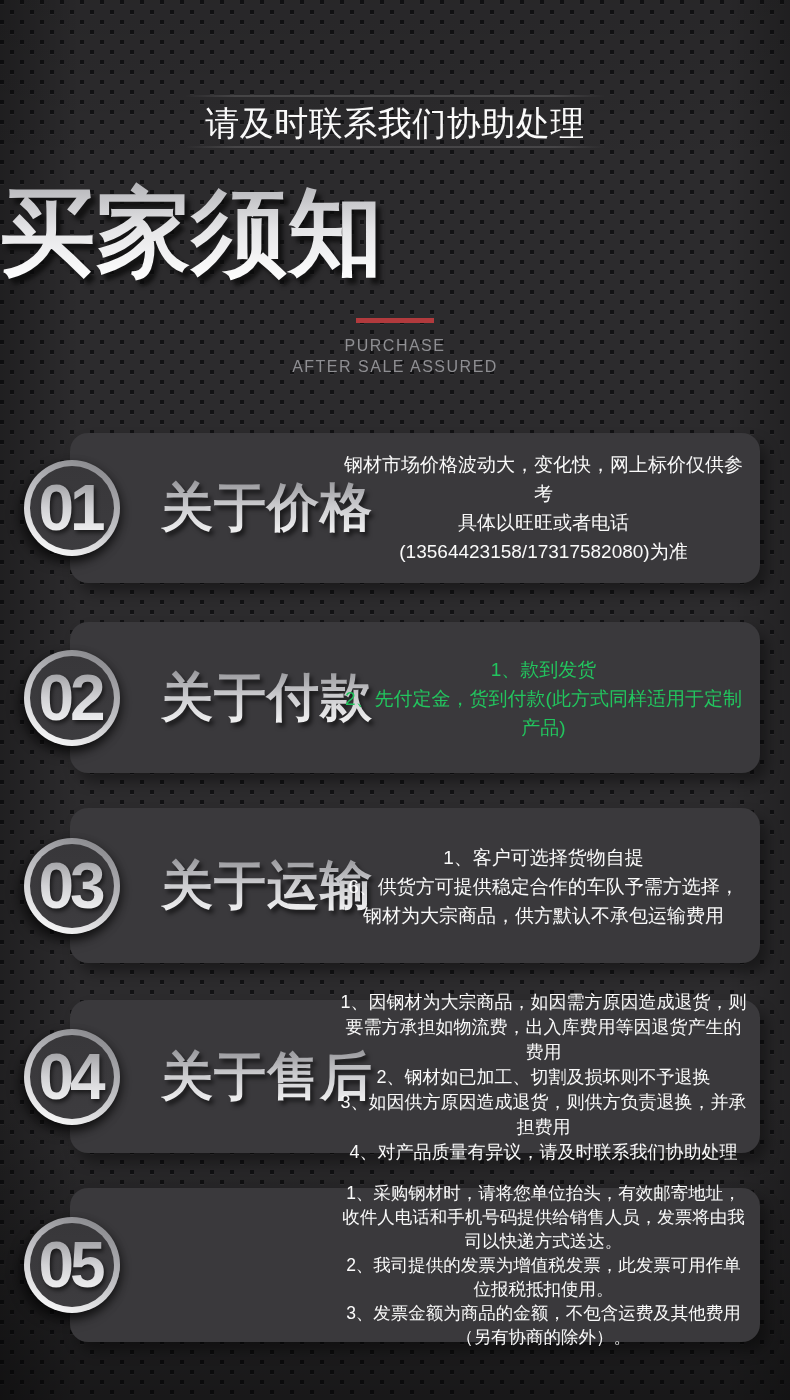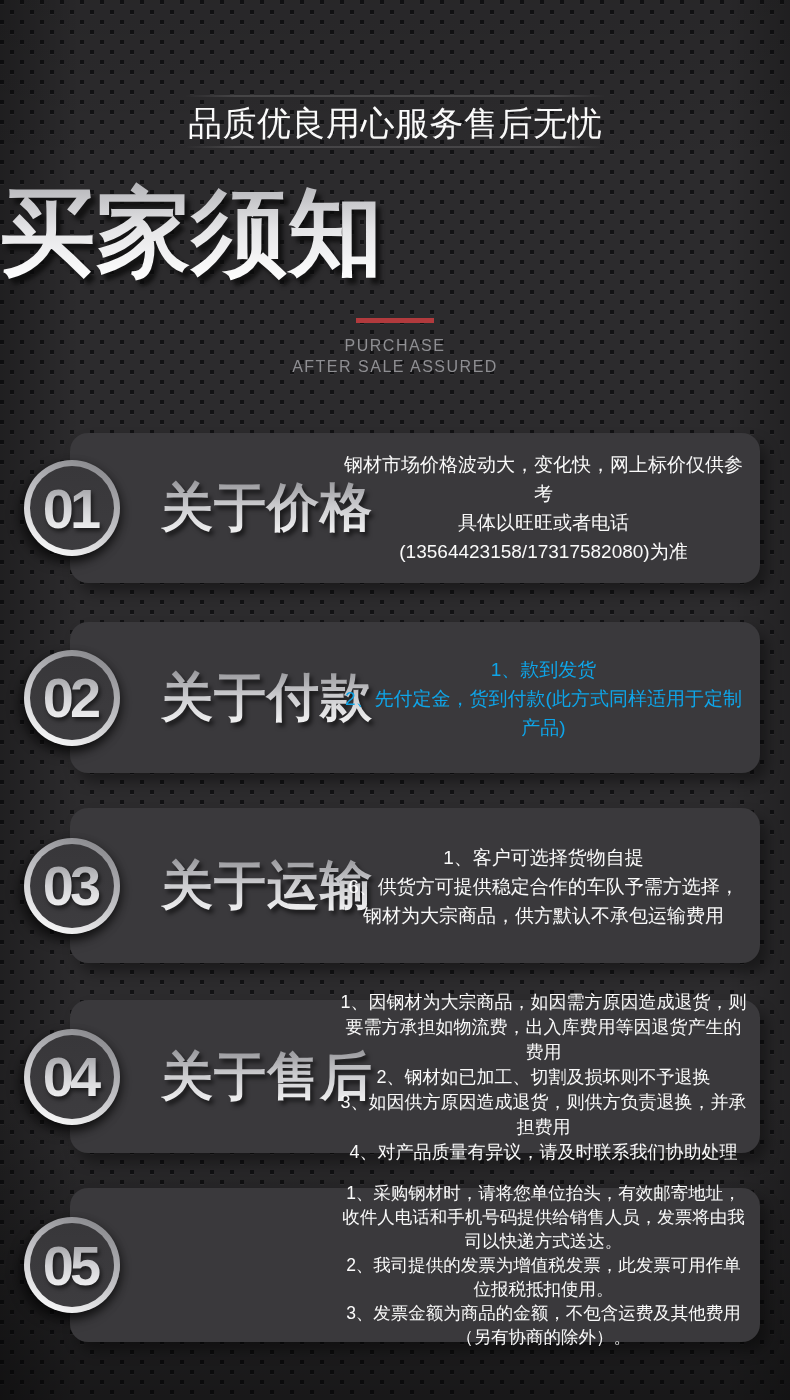--- a/index.html
+++ b/index.html
@@ -68,21 +68,21 @@
     width:96px; height:96px; border-radius:50%;
     background:linear-gradient(205deg,#7b7b7f 0%,#b9b9bd 45%,#ffffff 95%);
     box-shadow:-5px 7px 12px rgba(0,0,0,0.5), 3px 4px 8px rgba(0,0,0,0.45);
   }
   .badge-inner {
     position:absolute; inset:6px; border-radius:50%;
     background:linear-gradient(180deg,#38373a 0%,#3d3c3f 100%);
     display:flex; align-items:center; justify-content:center;
   }
   .badge-num {
-    font-size:56px; font-weight:bold; letter-spacing:-4px; padding-right:4px;
+    font-size:64px; font-weight:bold; letter-spacing:-4px; padding-right:4px;
     background:linear-gradient(180deg,#8d8d91 0%,#d2d2d5 50%,#ffffff 100%);
     -webkit-background-clip:text; background-clip:text; color:transparent;
     filter:drop-shadow(2px 3px 2px rgba(0,0,0,0.55));
     text-decoration:underline;
   }
   .card-title {
     position:absolute; left:62px; top:50%; transform:translateY(-50%);
     font-size:52px; font-weight:bold; letter-spacing:1px; white-space:nowrap;
     background:linear-gradient(180deg,#87878b 0%,#c9c9cc 45%,#ffffff 100%);
     -webkit-background-clip:text; background-clip:text; color:transparent;
@@ -97,21 +97,21 @@
   .card-body.xsmall { font-size:17.5px; line-height:24px; }
 </style>
 </head>
 <body>
 
 <div class="page">
   <div class="vignette"></div>
   <div class="content">
 
     <div class="deco-line top"></div>
-    <div class="tagline">品质优良用心服务售后无忧</div>
+    <div class="tagline">请及时联系我们协助处理</div>
     <div class="deco-line bottom"></div>
 
     <h1 class="hero">买家须知</h1>
 
     <div class="red-divider" style="background: rgb(178, 58, 61);"></div>
     <div class="subtitle">
       <div>PURCHASE</div>
       <div>AFTER SALE ASSURED</div>
     </div>
 
@@ -128,21 +128,21 @@
       </div>
     </section>
 
     <section class="card c2">
       <div class="badge">
         <div class="badge-inner">
           <span class="badge-num">02</span>
         </div>
       </div>
       <h2 class="card-title">关于付款</h2>
-      <div class="card-body" style="color: #0ea5e9;">
+      <div class="card-body" style="color: #22c55e;">
         <p>1、款到发货</p>
         <p>2、先付定金，货到付款(此方式同样适用于定制产品)</p>
       </div>
     </section>
 
     <section class="card c3">
       <div class="badge">
         <div class="badge-inner">
           <span class="badge-num">03</span>
         </div>

